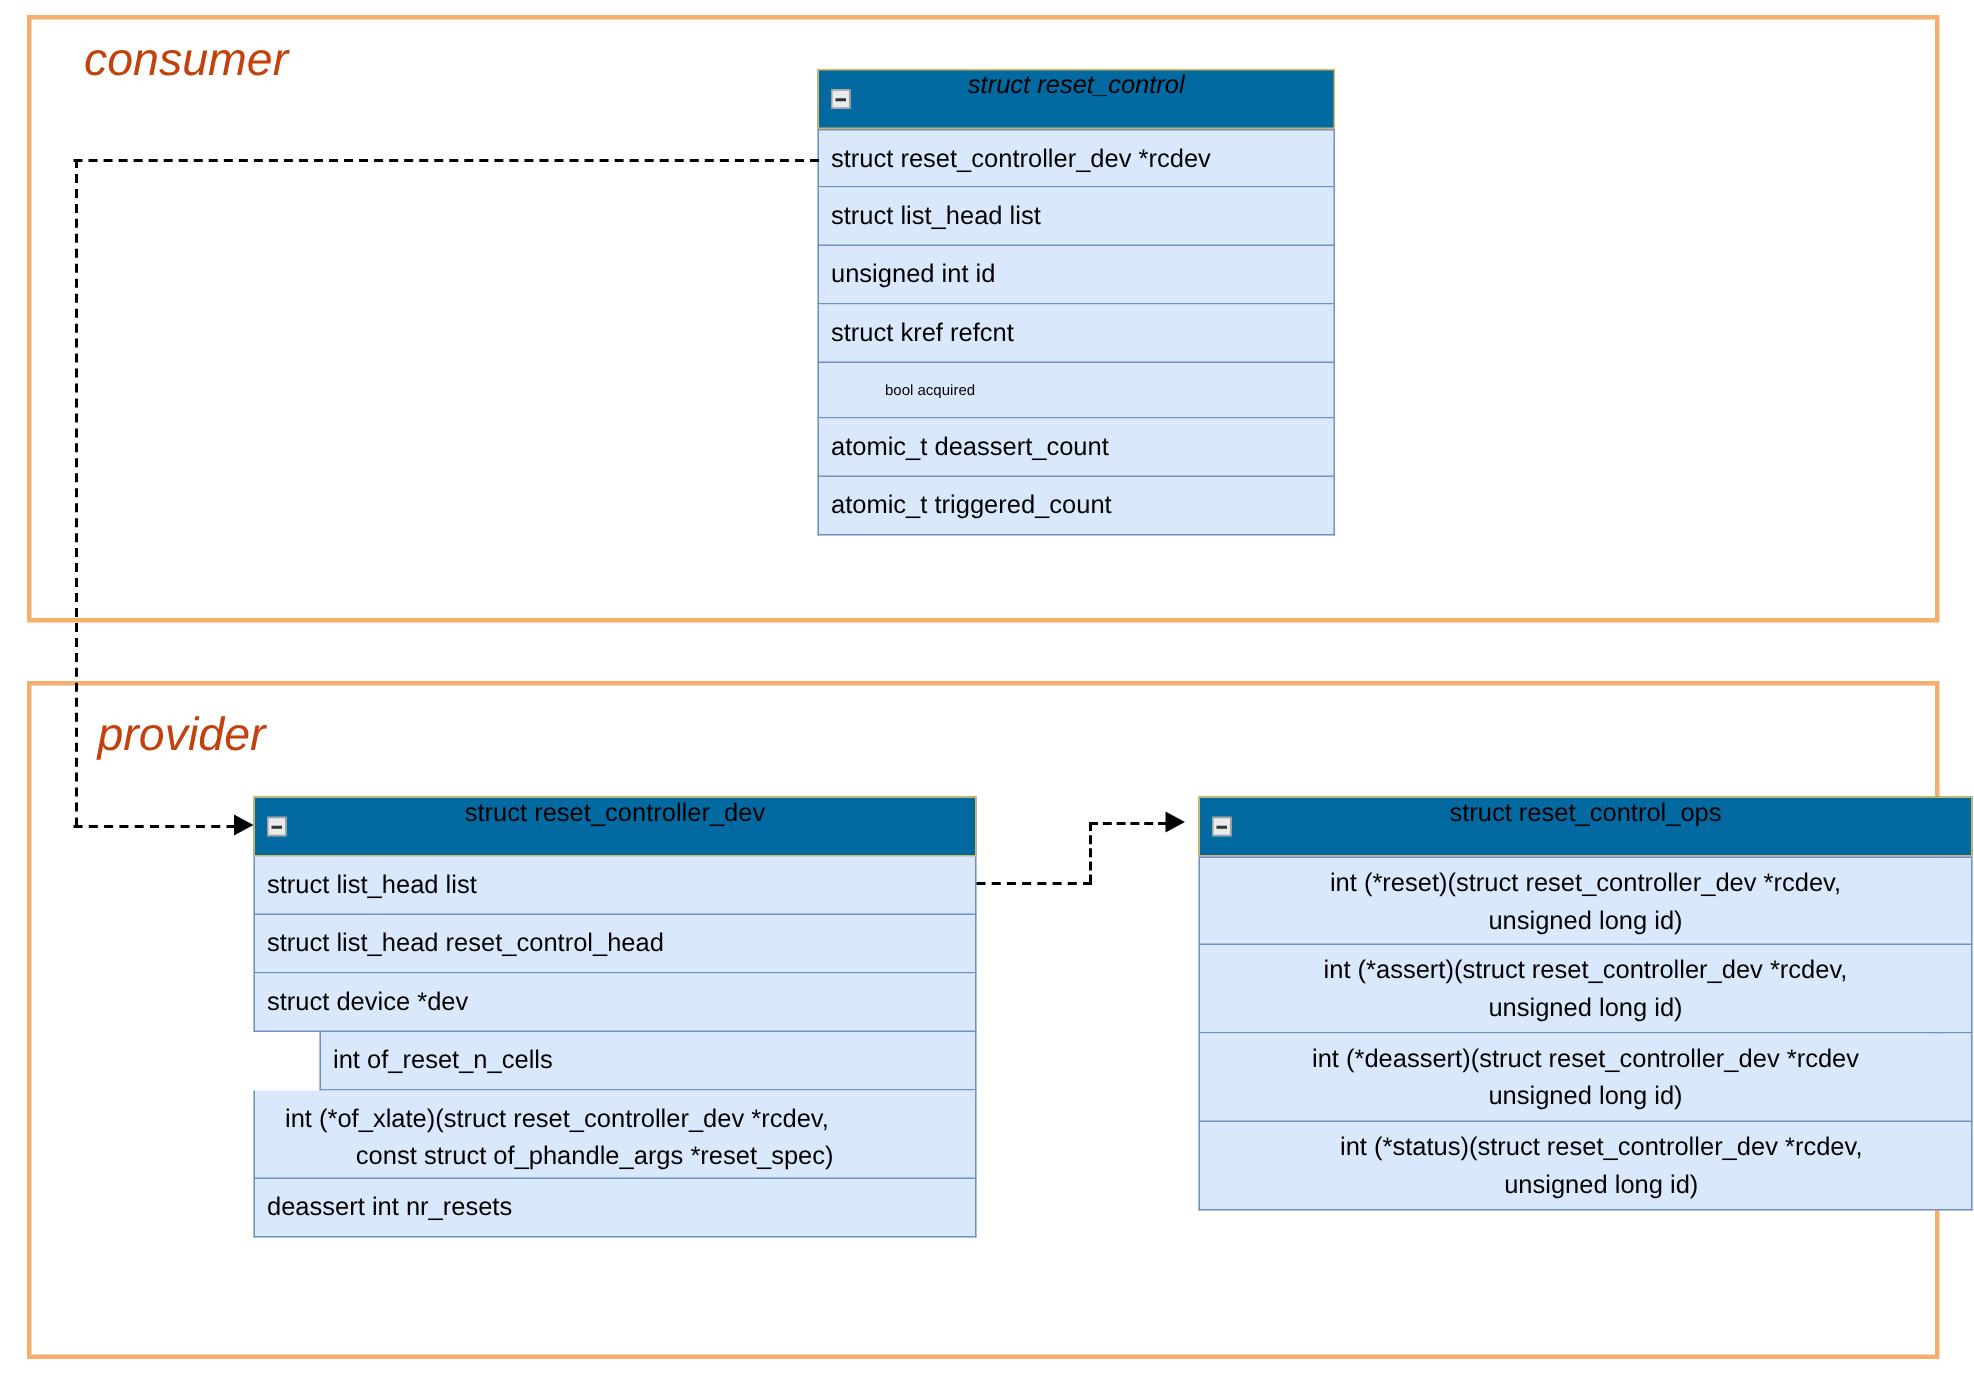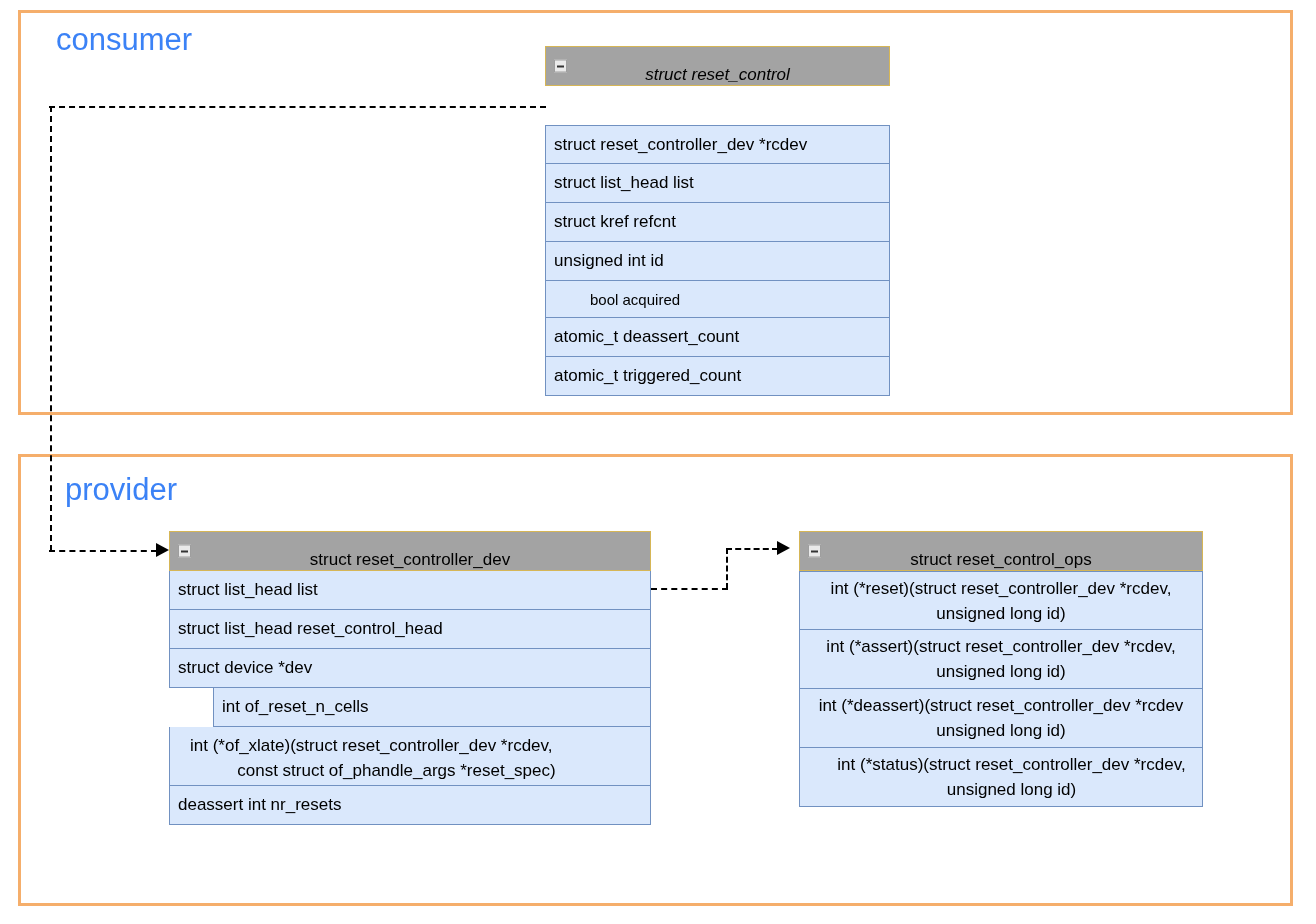--- a/index.html
+++ b/index.html
@@ -21,40 +21,41 @@
 
   
   .group {
     position: absolute;
     border: 3px solid #F5AE6B;
     background: transparent;
     box-sizing: border-box;
   }
   .group-label {
     position: absolute;
-    color: #3b82f6;
+    color: #c2410c;
     font-size: 31px;
     line-height: 36px;
     white-space: nowrap;
     letter-spacing: 0px;
+    font-style: italic;
   }
 
   
   .umlbox {
     position: absolute;
     box-sizing: border-box;
   }
   .uml-header {
     position: relative;
-    background: #a3a3a3;
+    background: #0369a1;
     border: 1px solid #D6B656;
     box-sizing: border-box;
     height: 40px;
     display: flex;
-    align-items: flex-end;
+    align-items: flex-start;
     justify-content: center;
     overflow: hidden;
   }
   .uml-title {
     font-size: 17px;
     color: #000000;
     text-align: center;
     white-space: nowrap;
     padding: 0 26px;
   }
@@ -88,21 +89,21 @@
     border-top: none;
     box-sizing: border-box;
     display: flex;
     align-items: center;
     font-size: 17px;
     color: #000000;
     padding: 0 8px;
     overflow: hidden;
   }
   .uml-row.first { border-top: 1px solid #7191C1; }
-  .uml-row.small { font-size: 15px; padding-left: 44px; }
+  .uml-row.small { font-size: 10px; padding-left: 44px; }
   .uml-row.center {
     justify-content: center;
     text-align: center;
     white-space: pre-line;
     line-height: 25px;
   }
   .uml-row.indent2 {
     display: block;
     white-space: pre;
     line-height: 25px;
@@ -141,24 +142,24 @@
   <div class="group" style="left:18px; top:454px; width:1275px; height:452px;"></div>
   <div class="group-label" style="left:65px; top:472px;">provider</div>
 
   <div class="umlbox" style="left:545px; top:46px; width:345px;">
     <div class="uml-header">
       <span class="collapse-icon">
           <i></i>
         </span>
       <span class="uml-title italic">struct reset_control</span>
     </div>
-    <div class="uml-row first" style="height:39px;margin-top:39px;">struct reset_controller_dev *rcdev</div>
+    <div class="uml-row first" style="height:39px;">struct reset_controller_dev *rcdev</div>
     <div class="uml-row" style="height:39px;">struct list_head list</div>
+    <div class="uml-row" style="height:39px;">unsigned int id</div>
     <div class="uml-row" style="height:39px;">struct kref refcnt</div>
-    <div class="uml-row" style="height:39px;">unsigned int id</div>
     <div class="uml-row small" style="height:37px;">bool acquired</div>
     <div class="uml-row" style="height:39px;">atomic_t deassert_count</div>
     <div class="uml-row" style="height:39px;">atomic_t triggered_count</div>
   </div>
 
   <div class="umlbox" style="left:169px; top:531px; width:482px;">
     <div class="uml-header">
       <span class="collapse-icon">
           <i></i>
         </span>
@@ -166,21 +167,21 @@
     </div>
     <div class="uml-row" style="height:39px;">struct list_head list</div>
     <div class="uml-row" style="height:39px;">struct list_head reset_control_head</div>
     <div class="uml-row" style="height:39px;">struct device *dev</div>
     <div class="uml-row" style="height:39px;margin-left:44px;">int of_reset_n_cells</div>
     <div class="uml-row indent2" style="height:59px;">int (*of_xlate)(struct reset_controller_dev *rcdev,
           const struct of_phandle_args *reset_spec)</div>
     <div class="uml-row" style="height:39px;">deassert int nr_resets</div>
   </div>
 
-  <div class="umlbox" style="left:799px; top:531px; width:404px;">
+  <div class="umlbox" style="left:799px; top:531px; width:516px;">
     <div class="uml-header">
       <span class="collapse-icon">
           <i></i>
         </span>
       <span class="uml-title">struct reset_control_ops</span>
     </div>
     <div class="uml-row first center" style="height:59px;">int (*reset)(struct reset_controller_dev *rcdev,
 unsigned long id)</div>
     <div class="uml-row center" style="height:59px;">int (*assert)(struct reset_controller_dev *rcdev,
 unsigned long id)</div>

